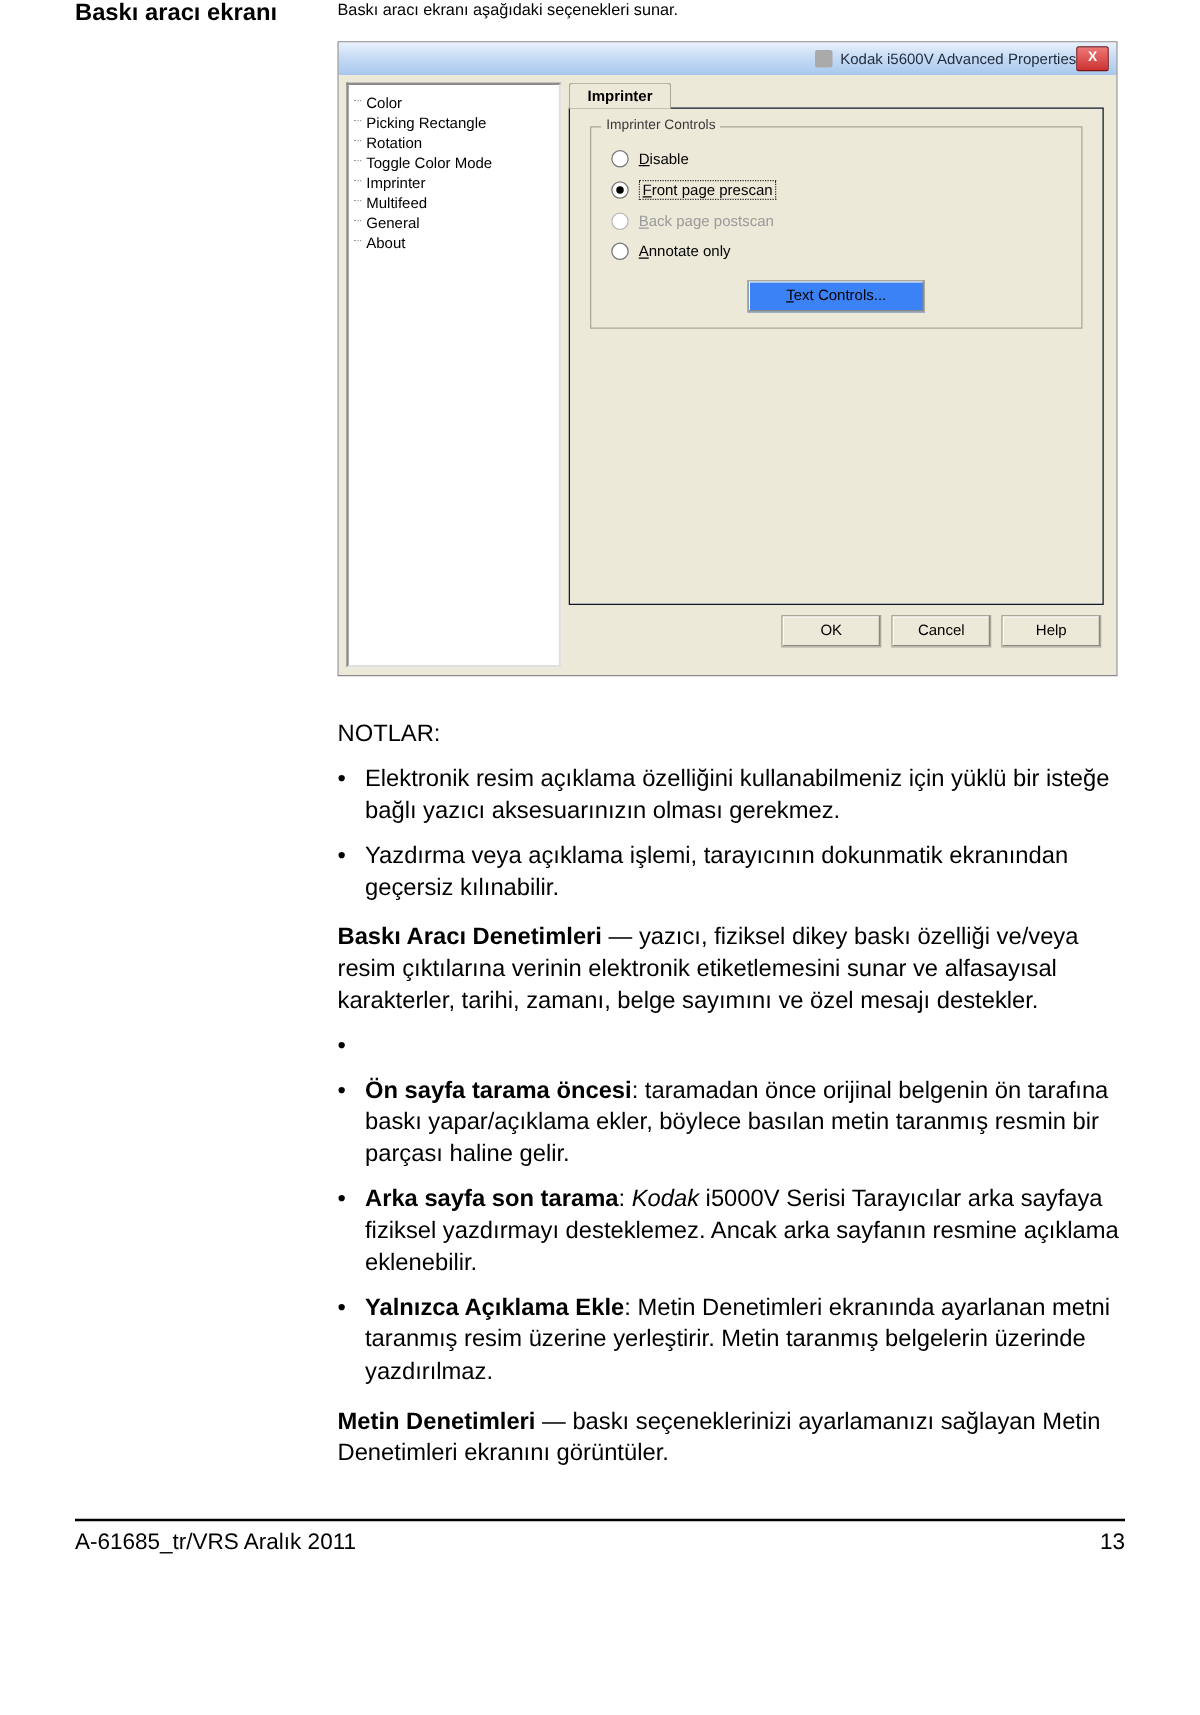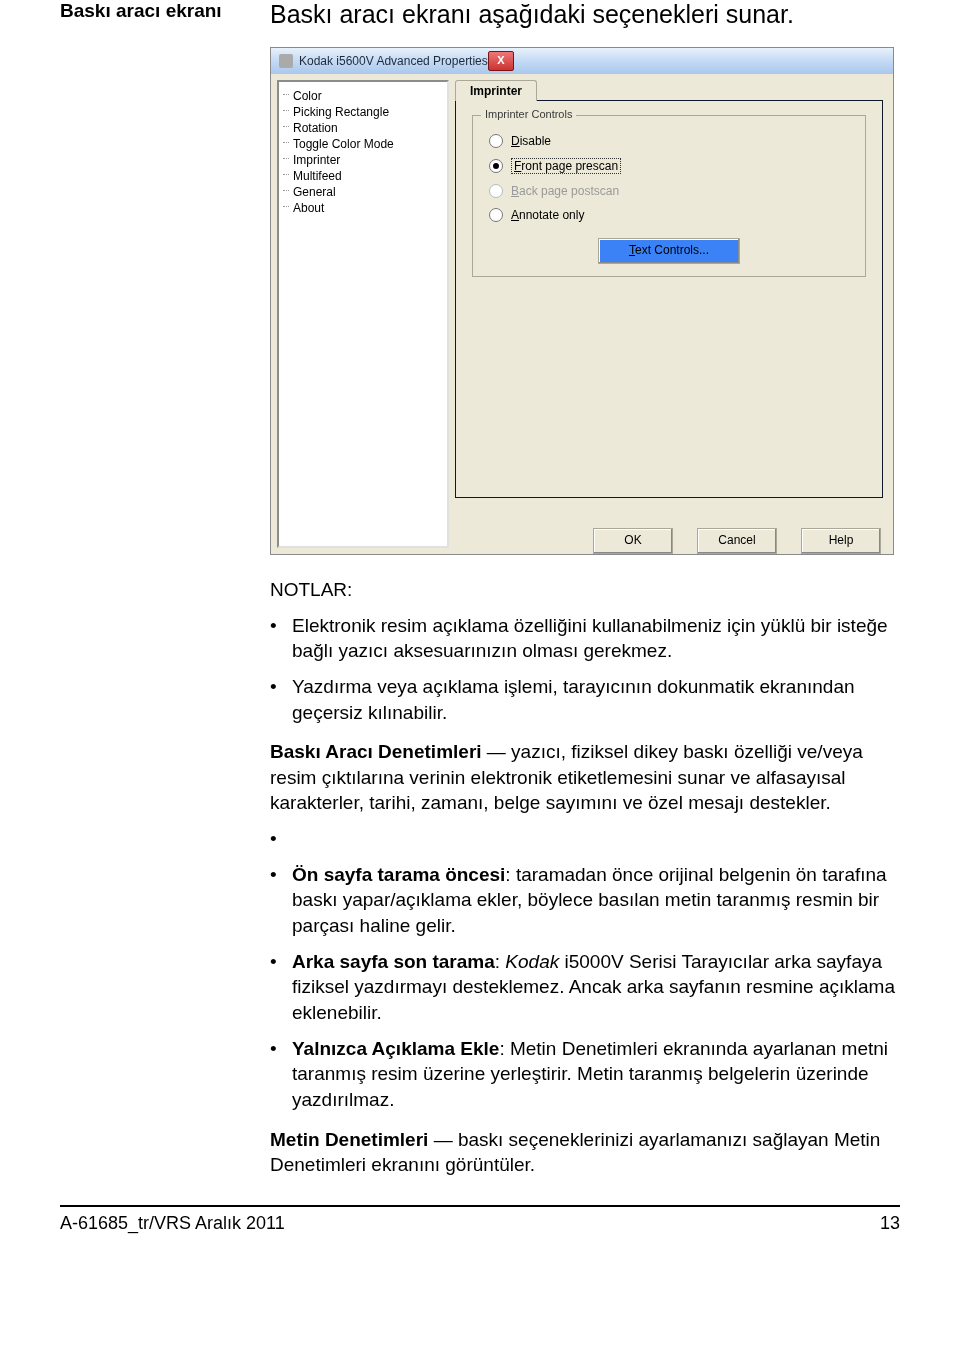--- a/index.html
+++ b/index.html
@@ -1,25 +1,25 @@
 <!DOCTYPE html>
 <html><head>
 <meta charset="utf-8">
 <style>
 html,body{margin:0;padding:0;background:#fff;font-family:Arial,Helvetica,sans-serif;color:#000}
 .page{width:960px;height:1260px;position:relative;box-sizing:border-box;padding:0 60px}
 
 .top-row{display:flex;align-items:flex-start;padding-top:0}
 .side-heading{width:210px;font-weight:bold;font-size:19px}
 .main-col{flex:1}
-.intro{font-size:25px;margin-bottom:18px}
+.intro{font-size:13px;margin-bottom:18px}
 
 
 .dlg{width:622px;border:1px solid #8a8a8a;font-family:Tahoma,Arial,sans-serif;background:#fff;margin-top:4px}
-.titlebar{height:26px;background:linear-gradient(180deg,#e9f1fb 0%,#c7dcf5 45%,#a9c7ec 100%);display:flex;align-items:center;justify-content:flex-start;padding:0 6px 0 8px;font-size:12px;color:#1f2b3a}
+.titlebar{height:26px;background:linear-gradient(180deg,#e9f1fb 0%,#c7dcf5 45%,#a9c7ec 100%);display:flex;align-items:center;justify-content:flex-end;padding:0 6px 0 8px;font-size:12px;color:#1f2b3a}
 .titlebar span.t::before{content:"";display:inline-block;width:14px;height:14px;background:#aaa;margin-right:6px;vertical-align:-3px;border-radius:2px}
 .close-btn{width:24px;height:18px;background:linear-gradient(180deg,#e77 0%,#c33 100%);border:1px solid #7a1414;border-radius:2px;color:#fff;font-size:11px;line-height:16px;text-align:center;font-weight:bold}
 
 .dlg-body{display:flex;background:#ece9d8;height:480px}
 .tree{width:160px;background:#fff;border:2px inset #e0e0e0;margin:6px;padding:6px 4px;font-size:12px}
 .tree-item{white-space:nowrap;padding:1px 0}
 .tree-item::before{content:"";display:inline-block;width:6px;height:1px;border-top:1px dotted #999;margin-right:4px;vertical-align:4px}
 
 .right-pane{flex:1;padding:6px 10px 6px 0;position:relative}
 .tab{display:inline-block;background:#ece9d8;border:1px solid #aca899;border-bottom:none;border-radius:3px 3px 0 0;padding:3px 14px;font-size:12px;font-weight:bold;position:relative;z-index:2}
@@ -31,34 +31,34 @@
 .radio-row{font-size:12px;margin:4px 0 10px 4px;display:flex;align-items:center;cursor:default}
 .radio-row.disabled{color:#9a9a9a}
 .radio-dot{width:12px;height:12px;border:1px solid #777;border-radius:50%;margin-right:8px;display:inline-flex;align-items:center;justify-content:center;background:#fff}
 .radio-row.disabled .radio-dot{border-color:#bbb}
 .radio-inner{width:6px;height:6px;background:#000;border-radius:50%}
 .dotted-sel{border:1px dotted #333;padding:0 2px}
 .u{text-decoration:underline}
 
 .text-ctrl-btn{display:block;margin:16px auto 0 auto;width:140px;height:24px;font-size:12px;border:1px solid #aca899;background:#3b82f6;box-shadow:inset -1px -1px #888,inset 1px 1px #fff;text-align:center;line-height:22px}
 
-.bottom-btns{position:absolute;right:12px;bottom:0;display:flex;gap:24px}
+.bottom-btns{position:absolute;right:12px;bottom:22px;display:flex;gap:8px}
 .win-btn{width:78px;height:24px;border:1px solid #aca899;background:#ece9d8;font-size:12px;box-shadow:inset -1px -1px #888,inset 1px 1px #fff;text-align:center;line-height:22px}
 
 
-.notes-h{margin-top:22px;font-size:19px}
+.notes-h{margin-top:34px;font-size:19px}
 .body-text{font-size:19px;line-height:1.35}
 .bullet{display:flex;margin:10px 0 0 0}
 .bullet .dot{width:22px;flex:none}
 .bullet .dot::before{content:"\2022";}
 .para{margin:14px 0 0 0}
 .b{font-weight:bold}
 .i{font-style:italic}
 
-.footer{position:absolute;left:60px;right:60px;bottom:26px}
+.footer{position:absolute;left:60px;right:60px;bottom:16px}
 .footer-line{border-top:2.5px solid #000;margin-bottom:6px}
 .footer-row{display:flex;justify-content:space-between;font-size:18px}
 
 </style>
 </head>
 <body>
 
 <div class="page">
   <div class="top-row">
     <div class="side-heading">Baskı aracı ekranı</div>

